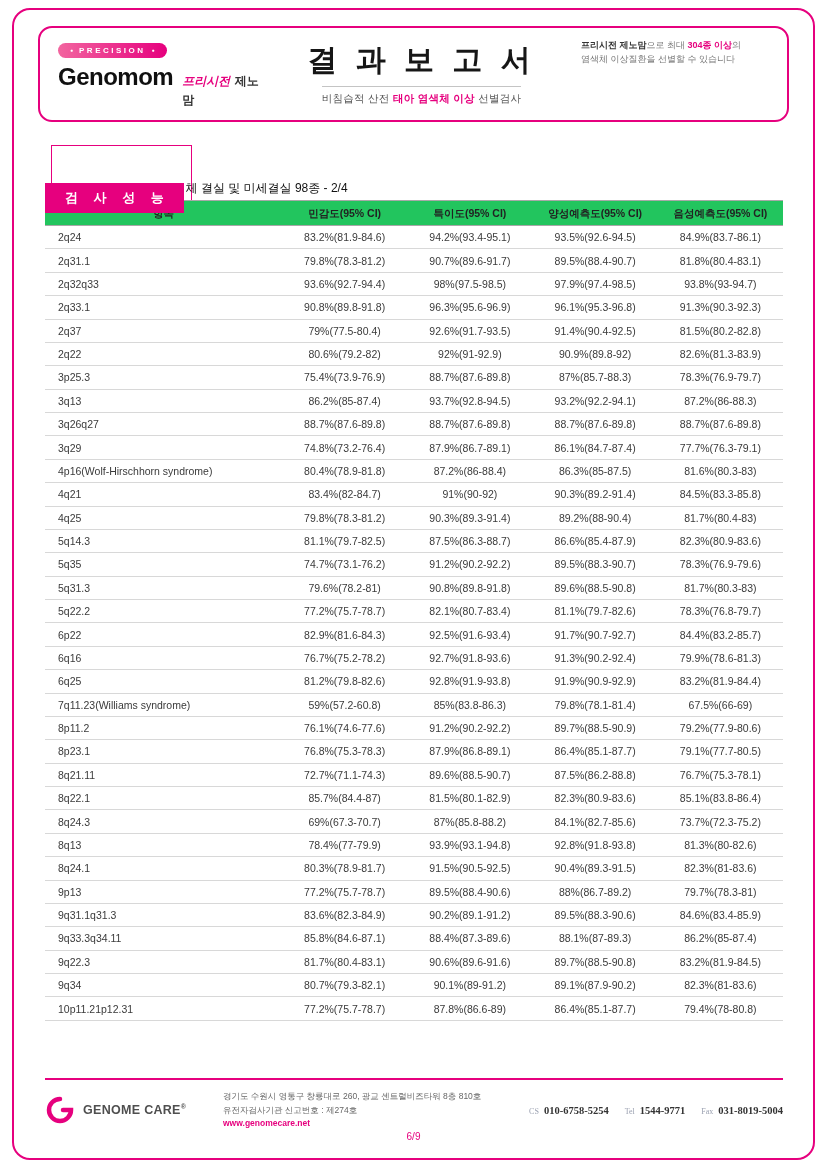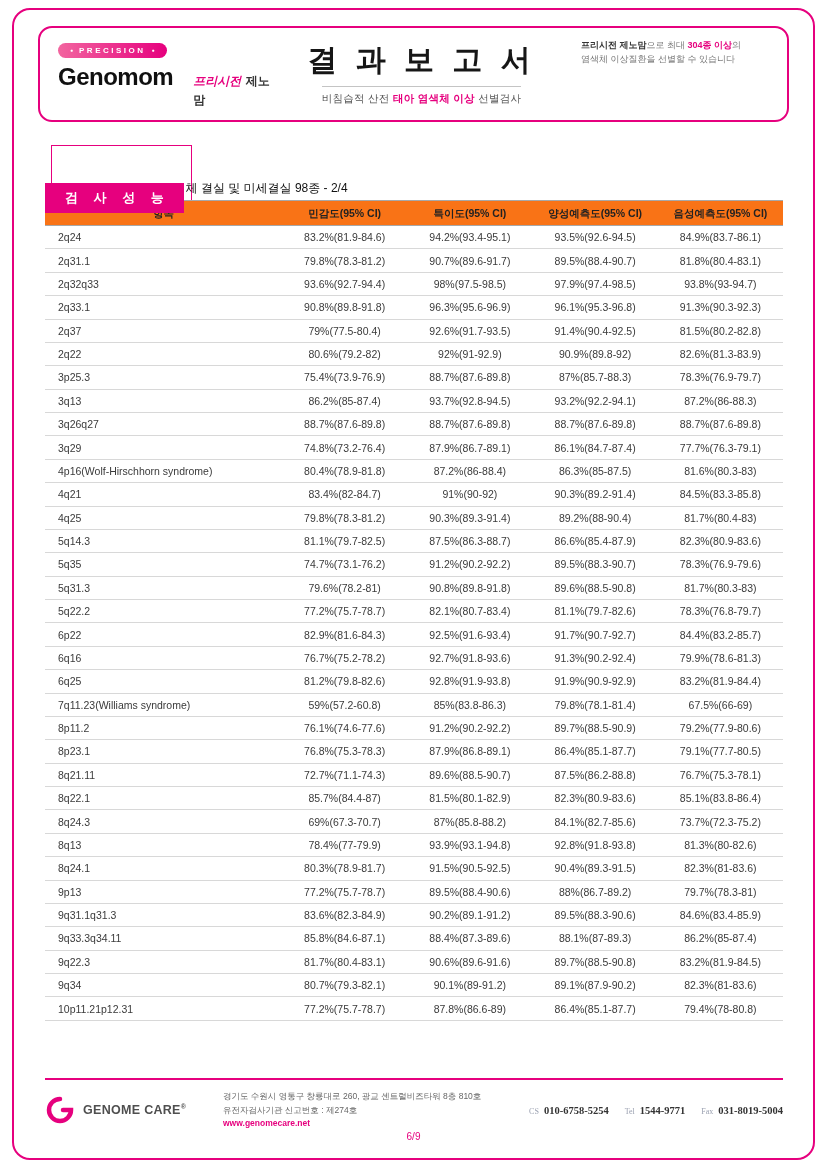--- a/index.html
+++ b/index.html
@@ -22,21 +22,21 @@
     display:flex; align-items:flex-start; padding:10px 18px; background:#fff;
   }
   .brand-col { width:212px; }
   .precision-badge {
     display:inline-flex; align-items:center; gap:6px;
     background:linear-gradient(90deg,#f2659f,#e6007e);
     color:#fff; font-size:8px; font-weight:bold; letter-spacing:2.5px;
     padding:3px 12px; border-radius:9px;
   }
   .badge-dot { font-size:5px; letter-spacing:0; }
-  .brand-line { margin-top:5px; display:flex; align-items:baseline; gap:20px; }
+  .brand-line { margin-top:5px; display:flex; align-items:baseline; gap:9px; }
   .genomom { font-size:24px; font-weight:800; color:#101010; letter-spacing:-0.5px; }
   .brand-kr-bold { color:#e6007e; font-weight:800; font-style:italic; font-size:12px; }
   .brand-kr-normal { color:#333; font-weight:700; font-size:12px; }
   .title-col { flex:1; text-align:center; padding-top:2px; }
   .report-title { font-size:30px; font-weight:800; color:#161616; letter-spacing:5px; }
   .report-subtitle {
     display:inline-block; margin-top:5px; padding-top:5px;
     border-top:1px solid #c4c4c4; font-size:10.5px; color:#555; letter-spacing:0.3px;
   }
   .hl-pink { color:#e6007e; font-weight:700; }
@@ -58,21 +58,21 @@
     position:absolute; left:46px; top:180px;
     font-size:12px; color:#111;
   }
   .half-circle-icon { margin-right:5px; font-size:12px; color:#1a1a1a; }
   
   .perf-table {
     position:absolute; left:45px; top:200px; width:738px;
     border-collapse:collapse; font-size:10.5px; table-layout:fixed;
   }
   .perf-table th {
-    background:#f97316; color:#222; font-weight:700;
+    background:#22c55e; color:#222; font-weight:700;
     border-top:1px solid #a8a8a8; border-bottom:1px solid #a8a8a8;
     padding:6px 3px; text-align:center; line-height:12px;
   }
   .perf-table th.col-item { width:237px; }
   .perf-table td {
     color:#3a3a3a; border-bottom:1px solid #d8d8d8;
     padding:5.2px 3px; text-align:center; line-height:12px;
     white-space:nowrap; overflow:hidden;
   }
   .perf-table td.col-item { text-align:left; padding-left:13px; }

